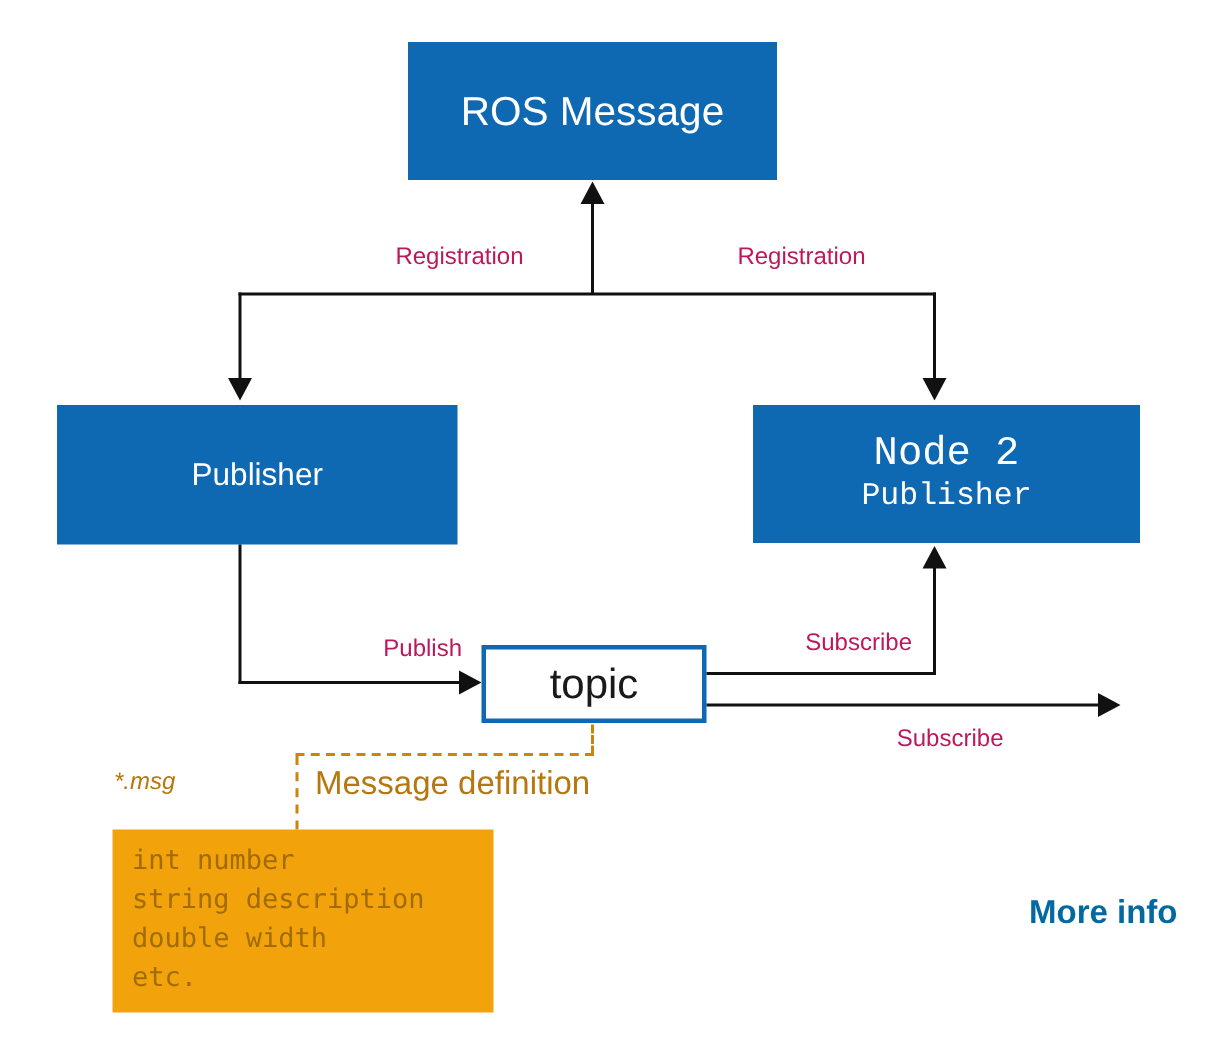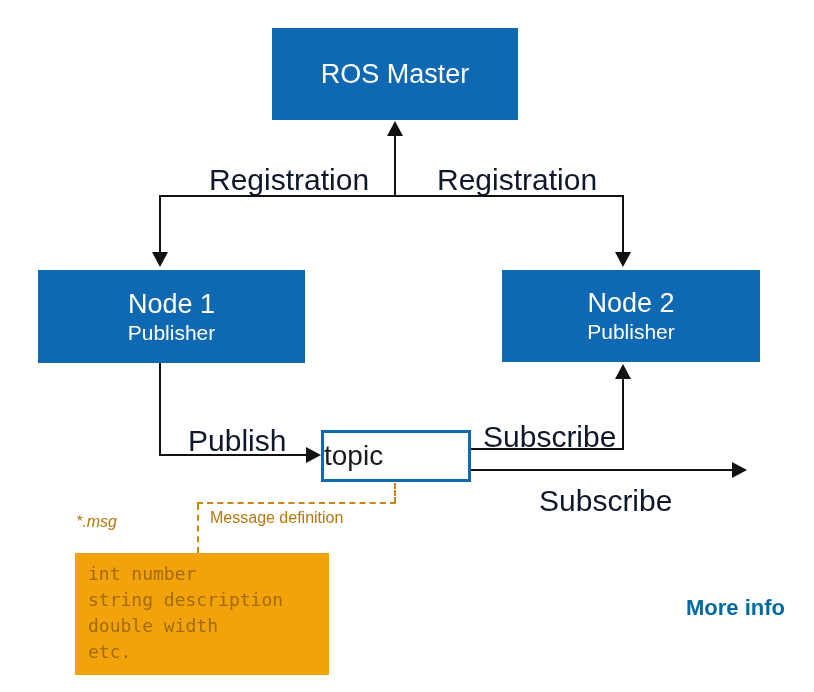--- a/index.html
+++ b/index.html
@@ -13,37 +13,37 @@
     display:flex;flex-direction:column;align-items:center;justify-content:center;
     text-align:center;
   }
   .bluebox .title{font-size:27px;line-height:32px;}
   .bluebox .subtitle{font-size:21px;line-height:26px;}
   .rosmaster-title{font-size:29px;}
   
   .topicbox{
     position:absolute;left:321px;top:430px;width:144px;height:46px;
     background:#ffffff;border:3px solid #0F68B2;
-    display:flex;align-items:center;justify-content:flex-start;
+    display:flex;align-items:center;justify-content:center;
     font-size:28px;color:#1a1a1a;
   }
   
   .hline{position:absolute;height:0;border-top:2px solid #111;}
   .vline{position:absolute;width:0;border-left:2px solid #111;}
   
   .arr{position:absolute;width:0;height:0;}
   .arr.up{border-left:8px solid transparent;border-right:8px solid transparent;border-bottom:15px solid #111;}
   .arr.down{border-left:8px solid transparent;border-right:8px solid transparent;border-top:15px solid #111;}
   .arr.right{border-top:8px solid transparent;border-bottom:8px solid transparent;border-left:15px solid #111;}
   
-  .lbl{position:absolute;font-size:30px;color:#0f172a;text-align:left;white-space:nowrap;}
+  .lbl{position:absolute;font-size:16px;color:#be185d;text-align:right;white-space:nowrap;}
   
   .dash-h{position:absolute;height:0;border-top:2px dashed #C8860B;}
   .dash-v{position:absolute;width:0;border-left:2px dashed #C8860B;}
-  .orange-lbl{position:absolute;font-size:16px;color:#B5770E;white-space:nowrap;}
+  .orange-lbl{position:absolute;font-size:22px;color:#B5770E;white-space:nowrap;}
   .msg-lbl{position:absolute;font-size:16px;font-style:italic;color:#B5770E;white-space:nowrap;}
   
   .msgbox{
     position:absolute;left:75px;top:553px;width:254px;height:122px;
     background:#F2A30B;box-sizing:border-box;padding:8px 0 0 13px;
   }
   .msgbox .code{
     font-family:"DejaVu Sans Mono",monospace;font-size:18px;line-height:26px;
     color:#A16C08;white-space:pre;
   }
@@ -53,43 +53,42 @@
   .url{position:absolute;left:430px;top:623px;width:355px;text-align:right;
     font-size:24px;color:#111;text-decoration:underline;}
   a.url:link,a.url:visited{color:#111;}
 </style>
 </head>
 <body>
 
 <div class="canvas">
 
   <div class="bluebox" style="left:272px;top:28px;width:246px;height:92px;">
-    <div class="title rosmaster-title">ROS Master</div>
+    <div class="title rosmaster-title">ROS Message</div>
   </div>
 
   <div class="arr up" style="left:387px;top:121px;"></div>
   <div class="vline" style="left:394px;top:133px;height:63px;"></div>
 
   <div class="hline" style="left:159px;top:195px;width:465px;"></div>
 
   <div class="vline" style="left:159px;top:195px;height:58px;"></div>
   <div class="arr down" style="left:152px;top:252px;"></div>
 
   <div class="vline" style="left:622px;top:195px;height:58px;"></div>
   <div class="arr down" style="left:615px;top:252px;"></div>
 
   <div class="lbl" style="left:209px;top:163px;width:140px;">Registration</div>
   <div class="lbl" style="left:437px;top:163px;width:140px;">Registration</div>
 
   <div class="bluebox" style="left:38px;top:270px;width:267px;height:93px;">
-    <div class="title">Node 1</div>
     <div class="subtitle">Publisher</div>
   </div>
 
-  <div class="bluebox" style="left:502px;top:270px;width:258px;height:92px;">
+  <div class="bluebox" style="left:502px;top:270px;width:258px;height:92px;font-family:Liberation Mono, monospace;">
     <div class="title">Node 2</div>
     <div class="subtitle">Publisher</div>
   </div>
 
   <div class="vline" style="left:159px;top:363px;height:93px;"></div>
   <div class="hline" style="left:159px;top:454px;width:148px;"></div>
   <div class="arr right" style="left:306px;top:447px;"></div>
   <div class="lbl" style="left:188px;top:424px;width:120px;">Publish</div>
 
   <div class="topicbox">

